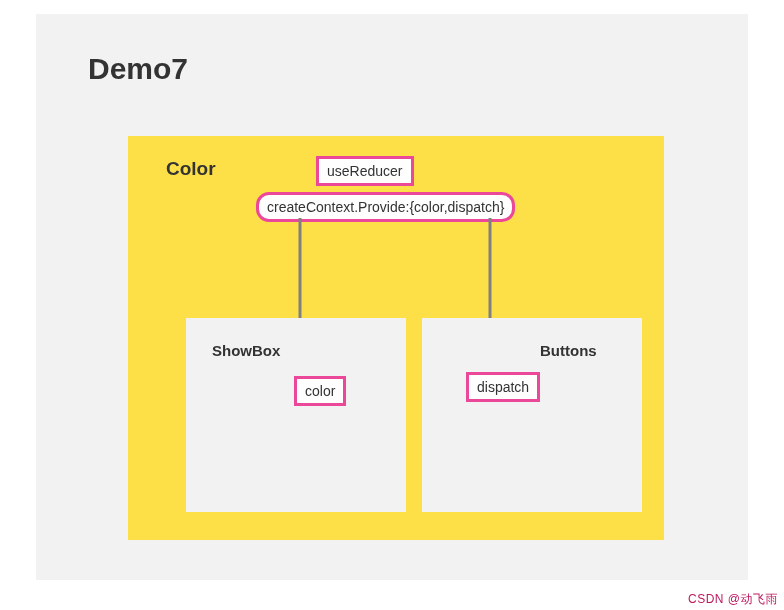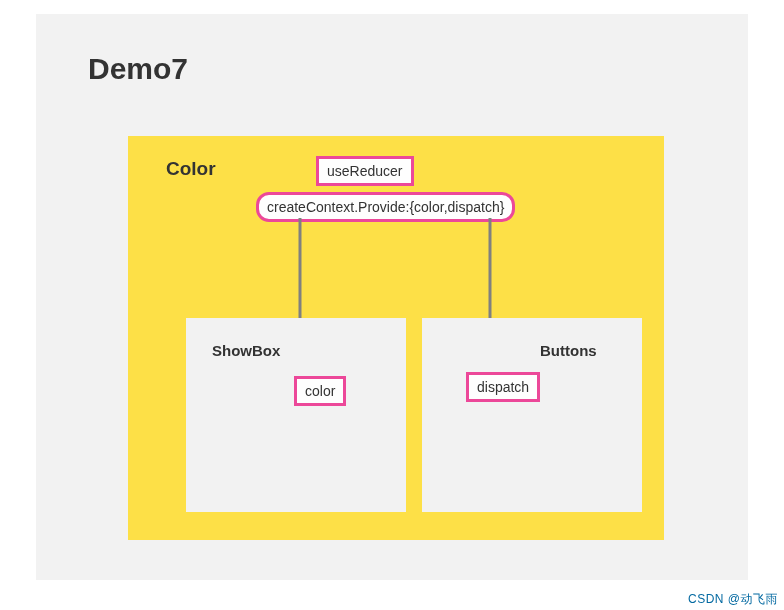--- a/index.html
+++ b/index.html
@@ -81,21 +81,21 @@
     position: absolute;
     left: 44px;
     top: 46px;
     margin-top: 8px;
   }
   .watermark {
     position: absolute;
     right: 6px;
     bottom: 2px;
     font-size: 12px;
-    color: #0369a1;
+    color: #be185d;
     letter-spacing: 0.5px;
   }
   .arrow-svg {
     position: absolute;
     left: 0;
     top: 0;
     width: 536px;
     height: 404px;
     pointer-events: none;
   }

